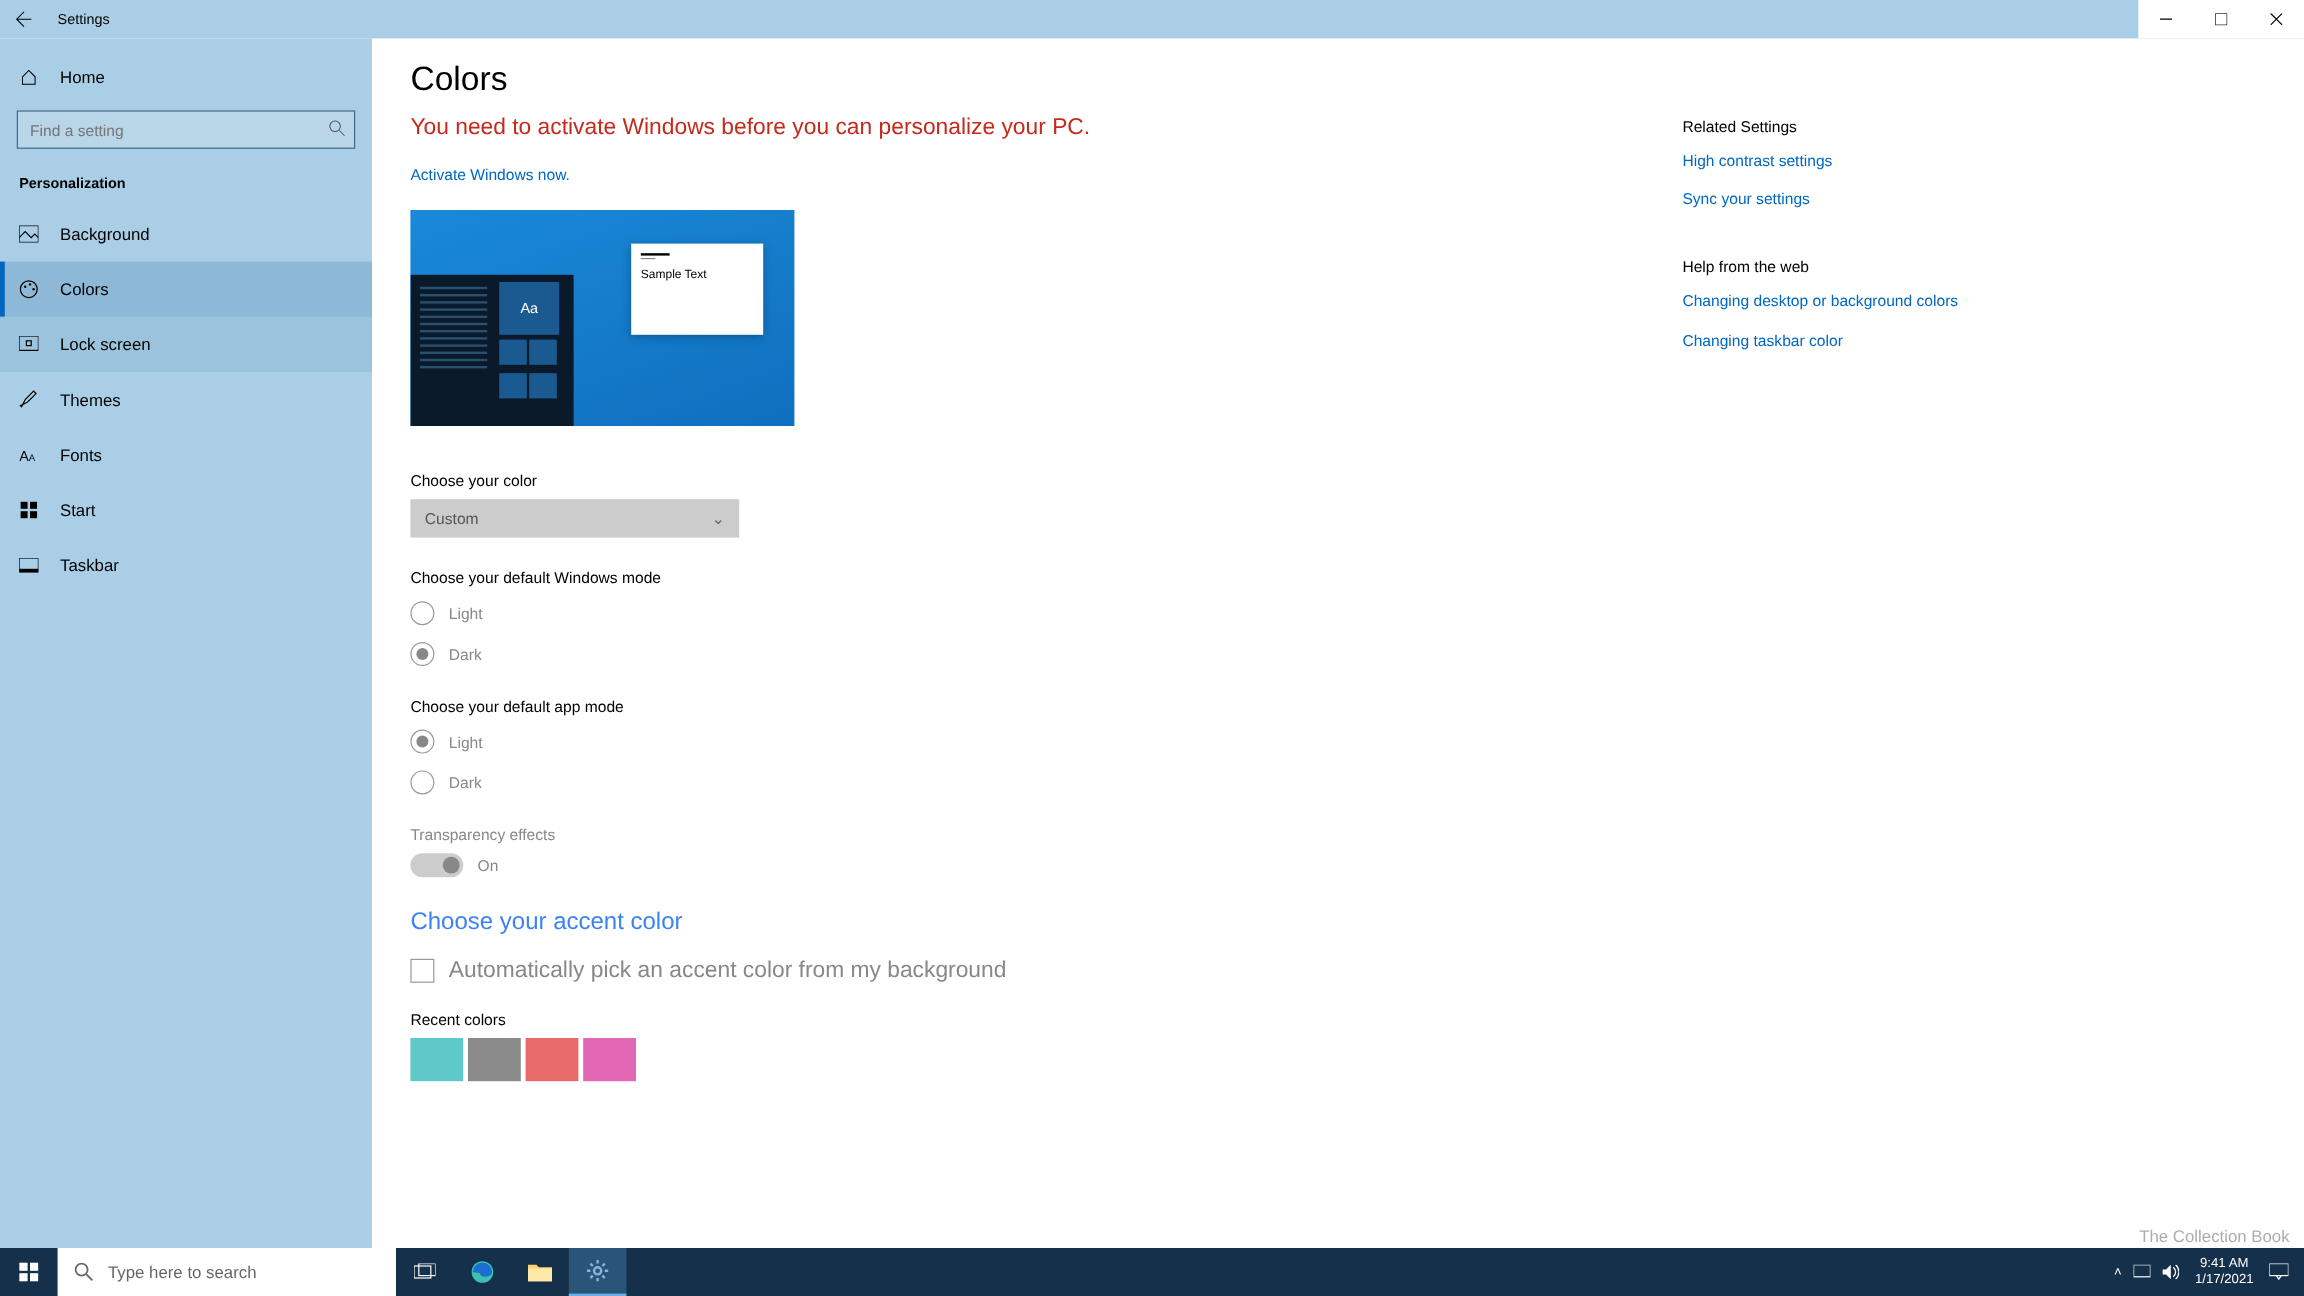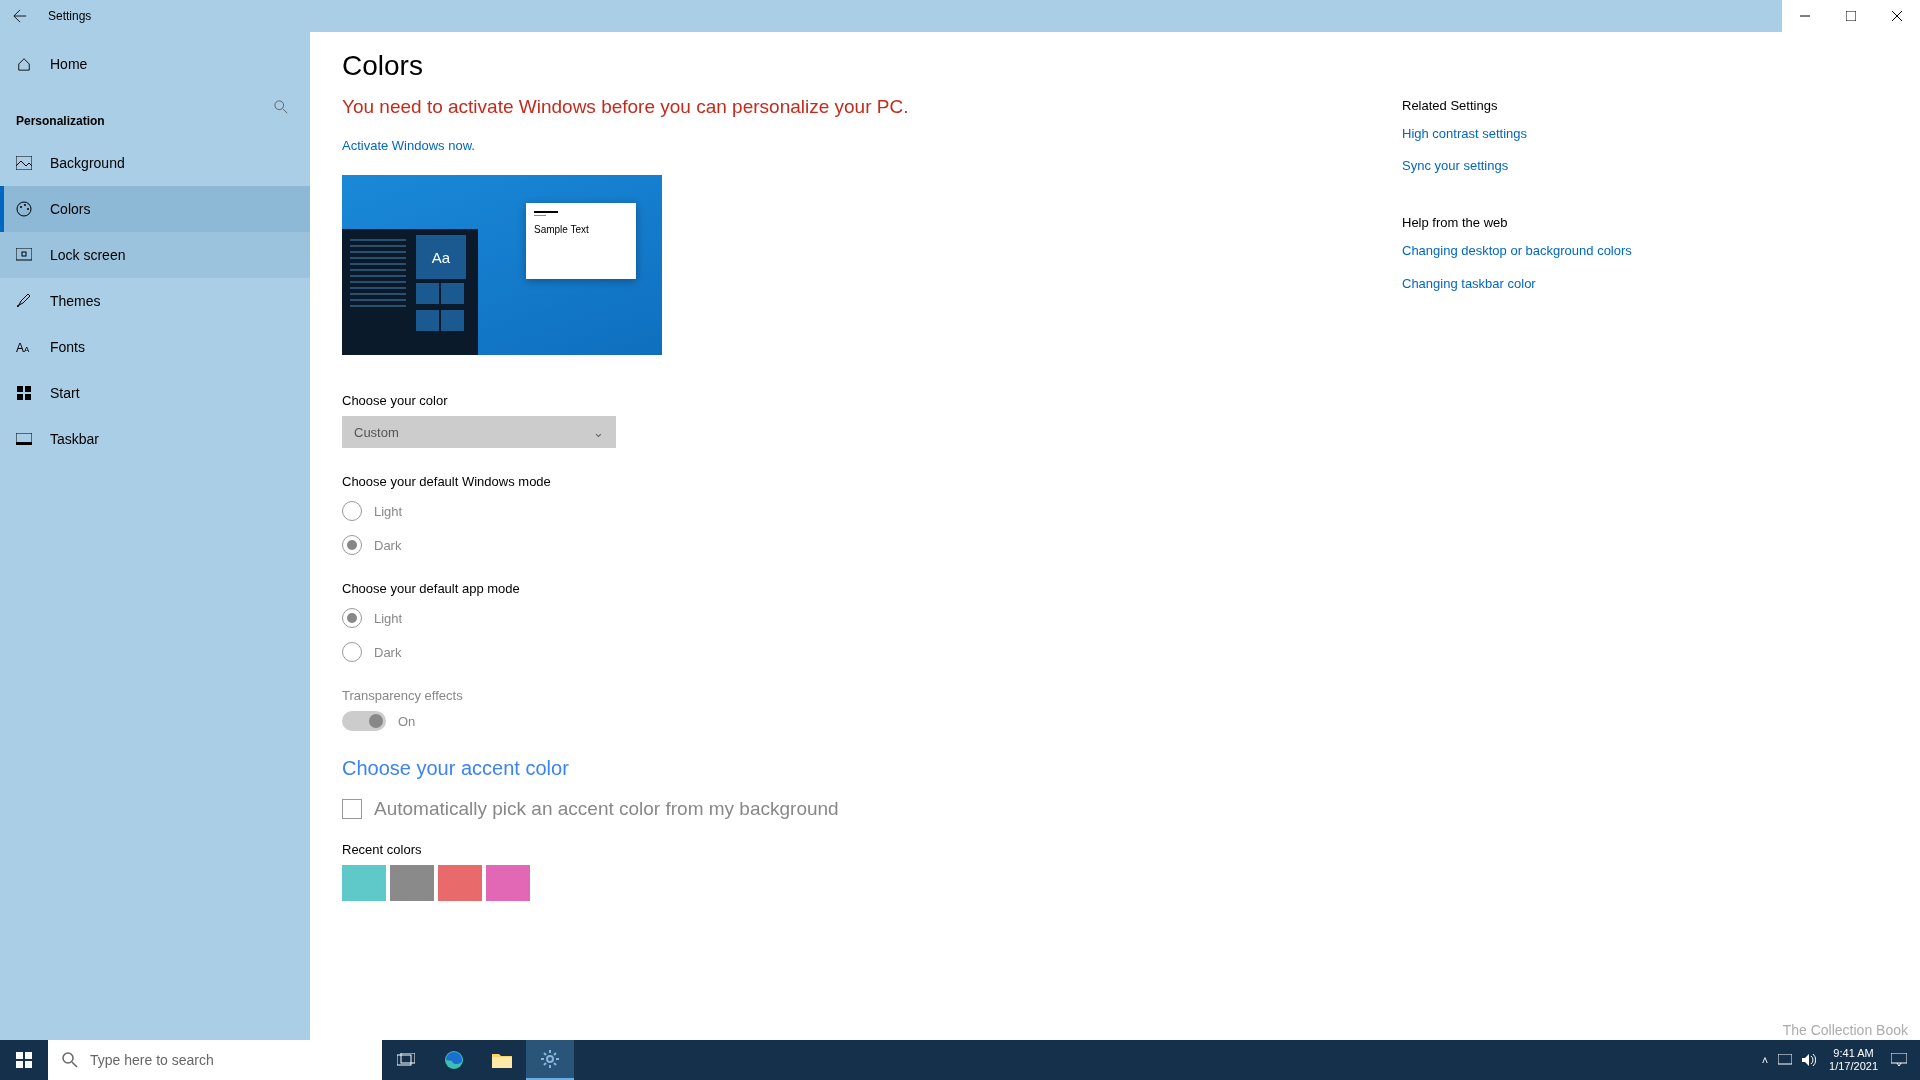--- a/index.html
+++ b/index.html
@@ -32,21 +32,21 @@
 .content-main { width: 1020px; }
 .page-title { font-size: 28px; font-weight: 400; color: #000; margin-bottom: 14px; }
 .warn { color: #c42b1c; font-size: 19px; margin-bottom: 20px; }
 .link { color: #0067c0; font-size: 13px; cursor: pointer; }
 
 .preview { width: 320px; height: 180px; background: linear-gradient(160deg,#1a89d8,#0f6fbf); margin: 22px 0 38px 0; position:relative; overflow:hidden;}
 .preview .taskbar-mini{position:absolute;left:0;top:54px;width:136px;height:126px;background:#0a1a2b;}
 .preview .start-mini{position:absolute;left:6px;top:60px;width:60px;height:110px;}
 .preview .start-mini .line{height:2px;background:#2a5070;margin:4px 2px;}
 .preview .tiles{position:absolute;left:74px;top:60px;width:56px;height:110px;}
-.preview .tile{width:50px;height:44px;background:#1a5a90;margin-bottom:4px;display:flex;align-items:center;justify-content:center;color:#fff;font-size:15px;}
+.preview .tile{width:50px;height:44px;background:#1a5a90;margin-bottom:4px;display:flex;align-items:center;justify-content:center;color:#fff;font-size:12px;}
 .preview .tile.small{width:23px;height:21px;display:inline-block;margin:0 2px 2px 0;}
 .preview .card{position:absolute;left:184px;top:28px;width:110px;height:76px;background:#fff;box-shadow:0 2px 8px rgba(0,0,0,.3);padding:8px;font-size:10px;color:#000;}
 .preview .card .bar1{width:24px;height:2px;background:#000;margin-bottom:2px;}
 .preview .card .bar2{width:12px;height:1px;background:#888;margin-bottom:8px;}
 
 .sect-label { font-size: 13px; color: #000; margin-bottom: 8px; }
 .sect-label.disabled{color:#888;}
 .dropdown { width: 274px; height: 32px; background: #cccccc; color: #555; font-size: 13px; padding: 0 12px; display: flex; align-items: center; justify-content: space-between; margin-bottom: 26px; }
 .chev{color:#666;}
 
@@ -66,21 +66,21 @@
 .swatch-row{display:flex;gap:4px;margin-top:8px;}
 .swatch{width:44px;height:36px;}
 
 .rightcol{width:280px;padding-left:40px;padding-top:48px;}
 .rc-head{font-size:13px;color:#000;margin-bottom:12px;}
 .rc-link{font-size:13px;color:#0067c0;margin-bottom:14px;display:block;line-height:1.4;}
 .rc-sect{margin-bottom:40px;}
 
 .taskbar{position:absolute;bottom:0;left:0;right:0;height:40px;background:#15304a;display:flex;align-items:stretch;color:#fff;}
 .tb-start{width:48px;display:flex;align-items:center;justify-content:center;}
-.tb-search{width:334px;background:#fff;display:flex;align-items:center;padding:17px 14px;color:#666;font-size:14px;}
+.tb-search{width:282px;background:#fff;display:flex;align-items:center;padding:17px 14px;color:#666;font-size:14px;}
 .tb-search .sico{margin-right:12px;}
 .tb-icon{width:48px;display:flex;align-items:center;justify-content:center;}
 .tb-icon.active{background:#2a5578;border-bottom:2px solid #6ab0e8;}
 .tb-spacer{flex:1;}
 .tb-tray{display:flex;align-items:center;padding-right:8px;font-size:11px;color:#fff;}
 .tb-tray .tico{margin:0 5px;}
 .tb-time{text-align:center;line-height:1.2;margin:0 8px;font-size:11px;}
 .watermark{position:absolute;right:12px;bottom:42px;color:#888;font-size:14px;opacity:.7;}
 svg { display: block; }
 </style>
@@ -118,20 +118,21 @@
   <div class="sidebar">
     <div class="home-row">
       <span class="ico">
           <svg width="14" height="14" viewBox="0 0 16 16">
             <path d="M2 8l6-6 6 6v7H2z" stroke="#000" fill="none"></path>
           </svg>
         </span>
       <span>Home</span>
     </div>
     <div class="search-wrap">
+      <input class="search" placeholder="Find a setting" style="">
       <span class="search-ico">
           <svg width="14" height="14" viewBox="0 0 16 16">
             <circle cx="6" cy="6" r="5" stroke="#555" fill="none"></circle>
             <path d="M10 10l5 5" stroke="#555"></path>
           </svg>
         </span>
     </div>
     <div class="cat-title">Personalization</div>
 
     <div class="navitem">

